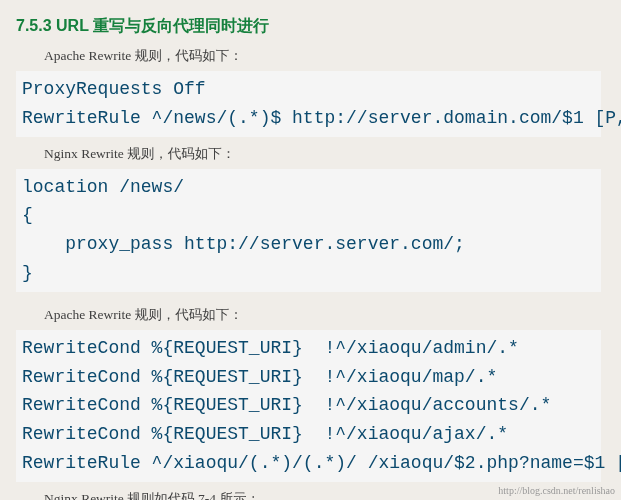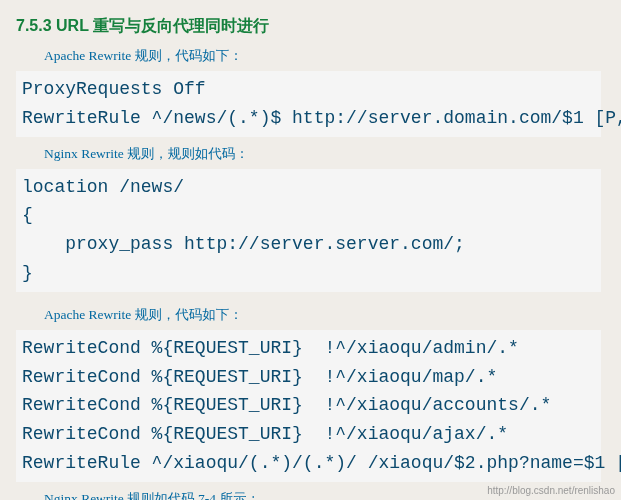--- a/index.html
+++ b/index.html
@@ -31,21 +31,21 @@
       font-weight: bold;
       color: #15803d;
       margin-bottom: 10px;
       font-family: "SimHei", "黑体", sans-serif;
     }
 
     .paragraph {
       margin-left: 28px;
       margin-bottom: 6px;
       font-size: 13.5px;
-      color: #0369a1;
+      color: #404040;
     }
 
     .code-block {
       background: #f5f5f5;
       border: none;
       font-family: "Courier New", Courier, monospace;
       font-size: 18px;
       color: #0c4a6e;
       padding: 4px 6px;
       margin-bottom: 8px;
@@ -78,21 +78,21 @@
       line-height: 1.6;
       white-space: pre;
     }
 
     .watermark {
       position: absolute;
       bottom: 4px;
       right: 6px;
       font-size: 10px;
       color: #999;
-      font-family: Liberation Sans, sans-serif;
+      font-family: Liberation Serif, serif;
     }
 
     .divider-line {
       border: none;
       border-top: 1px solid #ccc;
       margin-bottom: 6px;
     }
   </style>
 </head>
 <body>
@@ -100,21 +100,21 @@
 <div class="page">
 
   <div class="section-gap">
     <div class="section-title">7.5.3   URL 重写与反向代理同时进行</div>
 
     <div class="paragraph">Apache Rewrite 规则，代码如下：</div>
 
     <div class="code-block">ProxyRequests Off
 RewriteRule ^/news/(.*)$ http://server.domain.com/$1 [P,L]</div>
 
-    <div class="paragraph">Nginx Rewrite 规则，规则如代码：</div>
+    <div class="paragraph">Nginx Rewrite 规则，代码如下：</div>
 
     <div class="code-block">location /news/
 {
     proxy_pass http://server.server.com/;
 }</div>
   </div>
 
   <div class="section-gap2">
 
     <div class="paragraph">Apache Rewrite 规则，代码如下：</div>

